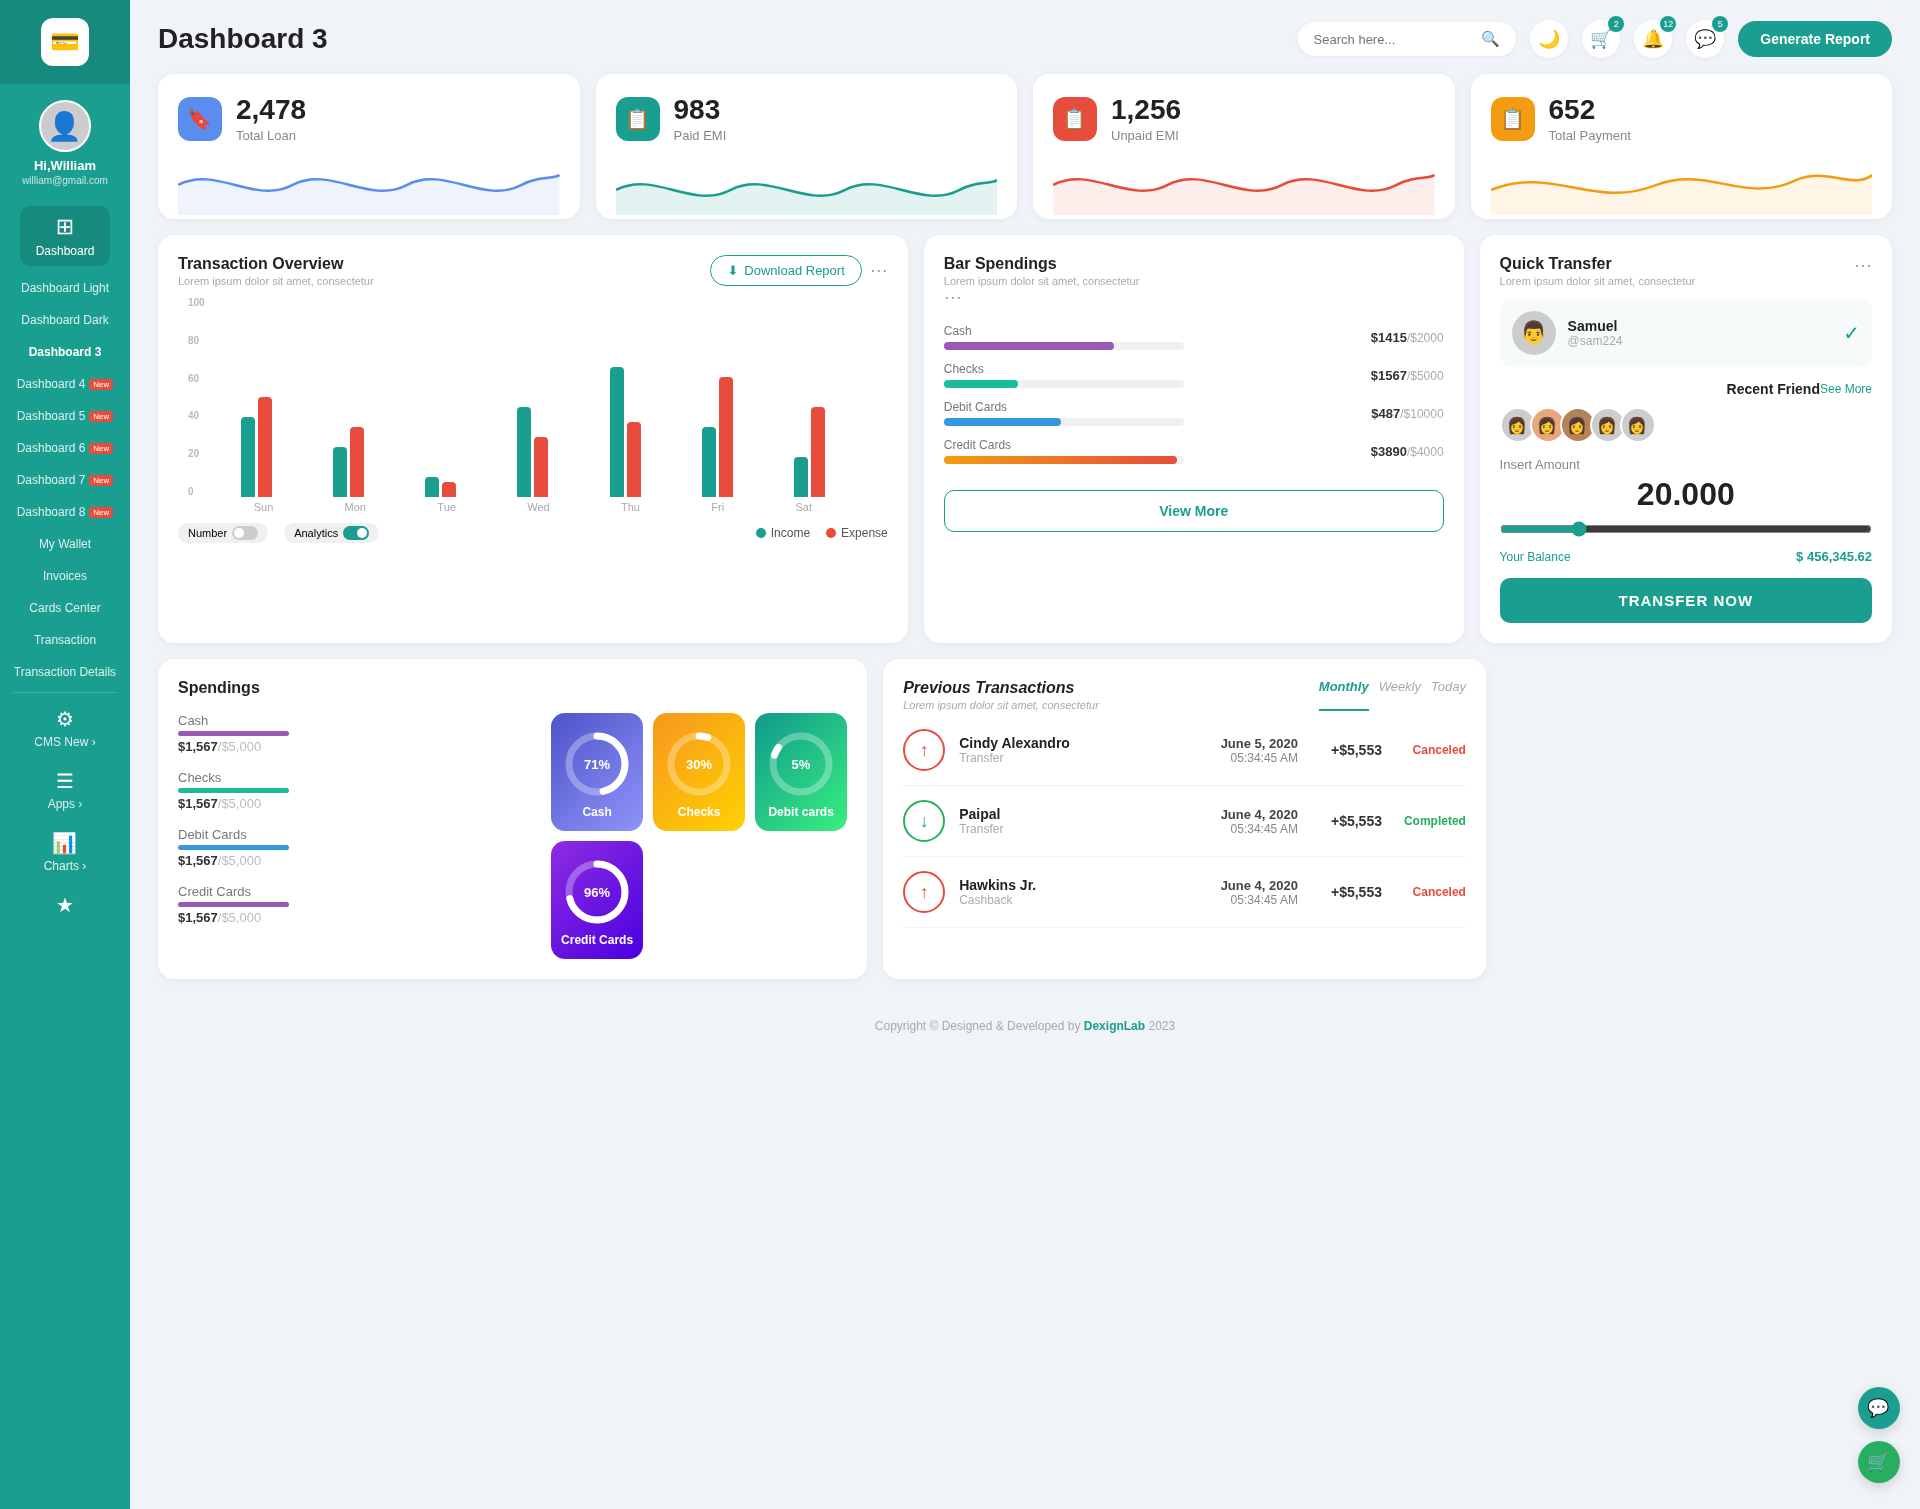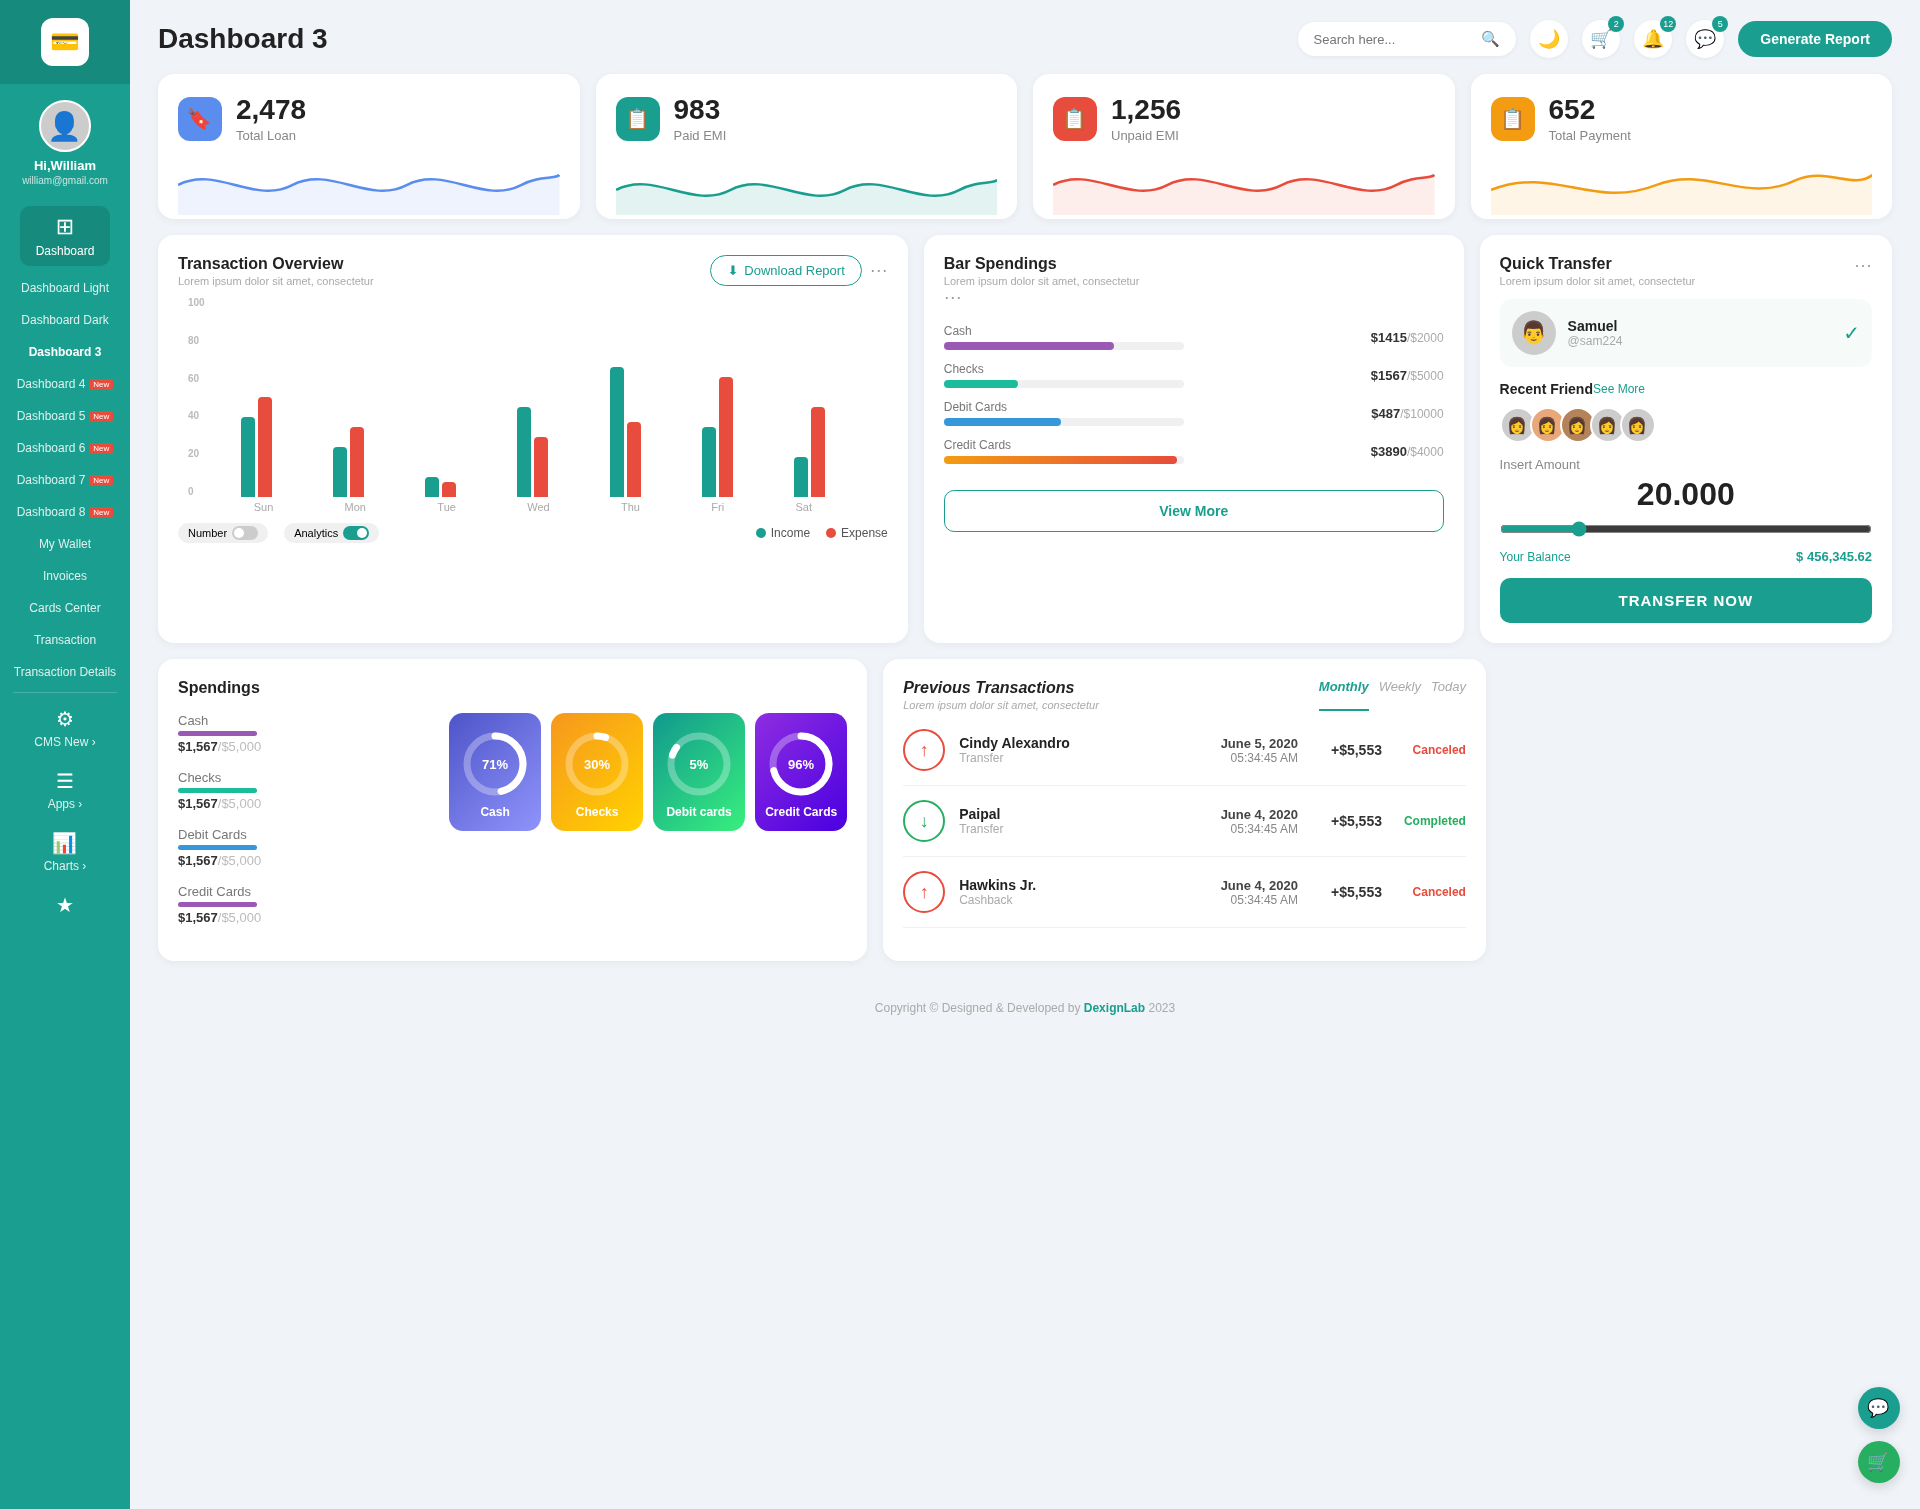--- a/index.html
+++ b/index.html
@@ -189,21 +189,21 @@
     }
     .transfer-user-avatar {
       width: 44px; height: 44px; border-radius: 50%;
       background: #ccc; overflow: hidden;
       display: flex; align-items: center; justify-content: center;
       font-size: 22px; color: #555;
     }
     .transfer-user-name { font-size: 14px; font-weight: 700; color: #222; }
     .transfer-user-handle { font-size: 12px; color: #aaa; }
     .transfer-check { margin-left: auto; color: #1a9e8f; font-size: 20px; }
-    .recent-friend-header { display: flex; align-items: center; justify-content: flex-start; margin-bottom: 10px; }
+    .recent-friend-header { display: flex; align-items: center; justify-content: flex-end; margin-bottom: 10px; }
     .recent-friend-title { font-size: 14px; font-weight: 700; color: #222; }
     .see-more { color: #1a9e8f; font-size: 12px; cursor: pointer; }
     .friend-avatars { display: flex; gap: -4px; }
     .friend-avatar {
       width: 36px; height: 36px; border-radius: 50%;
       background: #ccc; border: 2px solid #fff;
       display: flex; align-items: center; justify-content: center;
       font-size: 16px; color: #555; margin-right: -6px;
     }
     .insert-amount-label { font-size: 13px; color: #888; margin-bottom: 4px; margin-top: 14px; }
@@ -226,21 +226,21 @@
     }
 
     
     .spending-item { margin-bottom: 16px; }
     .spending-item-label { font-size: 13px; color: #777; margin-bottom: 3px; }
     .spending-item-bar { height: 5px; border-radius: 3px; margin-bottom: 3px; }
     .spending-item-value { font-size: 13px; font-weight: 600; color: #333; }
     .spending-item-max { color: #bbb; font-weight: 400; }
 
     .donut-grid {
-      display: grid; grid-template-columns: 1fr 1fr 1fr 1fr;
+      display: grid; grid-template-columns: 1fr 1fr 1fr;
       gap: 10px; margin-left: 16px;
     }
     .donut-card {
       border-radius: 14px; padding: 16px 10px 12px;
       display: flex; flex-direction: column; align-items: center; justify-content: center;
       position: relative; min-height: 100px;
     }
     .donut-card.blue-grad { background: linear-gradient(135deg, #4e54c8, #8f94fb); }
     .donut-card.orange-grad { background: linear-gradient(135deg, #f7971e, #ffd200); }
     .donut-card.teal-grad { background: linear-gradient(135deg, #11998e, #38ef7d); }

